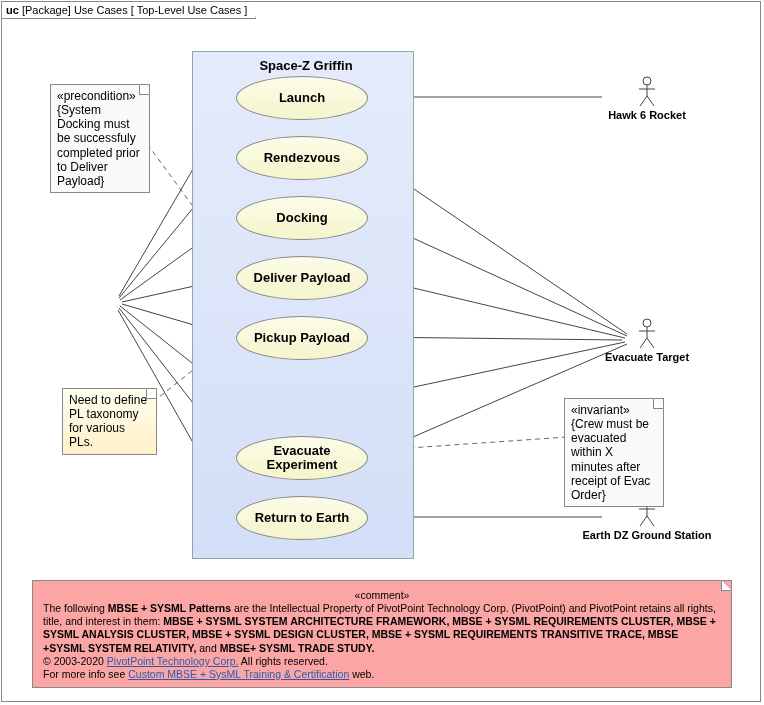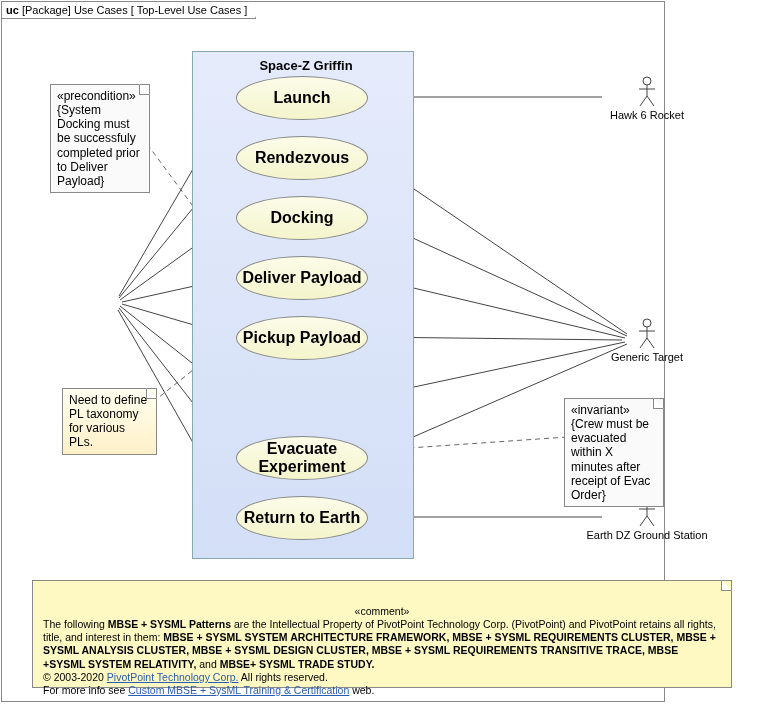--- a/index.html
+++ b/index.html
@@ -5,21 +5,21 @@
   body {
     margin: 0;
     padding: 0;
     font-family: Arial, sans-serif;
     font-size: 11px;
     background: #fff;
     color: #000;
   }
   .frame {
     position: relative;
-    width: 664px;
+    width: 760px;
     height: 701px;
     border: 1px solid #888;
     margin: 1px;
     background: #fff;
     box-sizing: border-box;
   }
   .frame-tab {
     position: absolute;
     top: -1px;
     left: -1px;
@@ -48,50 +48,50 @@
     width: 130px;
     height: 42px;
     border: 1px solid #888;
     border-radius: 50%;
     background: linear-gradient(#fcfce9, #f4f4cc);
     display: flex;
     align-items: center;
     justify-content: center;
     text-align: center;
     font-weight: bold;
-    font-size: 16px;
+    font-size: 13px;
     line-height: 1.1;
   }
   .actor {
     position: absolute;
     text-align: center;
     font-size: 11px;
-    font-weight: normal;
+    font-weight: bold;
   }
   .note {
     position: absolute;
     border: 1px solid #888;
     background: #fafafa;
     font-size: 12px;
     padding: 4px 6px;
     line-height: 1.18;
     box-sizing: border-box;
   }
   .note.yellow { background: linear-gradient(#fffff0, #fff0c8); }
   .note-corner {
     position:absolute; top:-1px; right:-1px; width:10px; height:10px;
     border-left:1px solid #888; border-bottom:1px solid #888; background:#fff;
     clip-path: polygon(0 0, 100% 100%, 0 100%);
   }
   .comment-box {
     position: absolute;
     border: 1px solid #888;
-    background: #fef9c3;
+    background: #fca5a5;
     font-size: 10.5px;
-    padding: 24px 10px;
+    padding: 8px 10px;
     line-height: 1.25;
     box-sizing: border-box;
   }
   .comment-box a { color: #2a5db0; text-decoration: underline; }
   svg.connectors {
     position: absolute;
     top: 0; left: 0;
     width: 100%; height: 100%;
     pointer-events: none;
   }
@@ -163,21 +163,21 @@
   </div>
 
   <div class="actor" style="left:600px; top:316px; width:90px;">
     <svg class="stickman" width="20" height="32">
       <circle cx="10" cy="5" r="4" stroke="#444" fill="none"></circle>
         <line x1="10" y1="9" x2="10" y2="20" stroke="#444"></line>
         <line x1="2" y1="13" x2="18" y2="13" stroke="#444"></line>
         <line x1="10" y1="20" x2="3" y2="30" stroke="#444"></line>
         <line x1="10" y1="20" x2="17" y2="30" stroke="#444"></line>
     </svg>
-    <div>Generic Target</div>
+    <div>Evacuate Target</div>
   </div>
 
   <div class="actor" style="left:575px; top:494px; width:140px;">
     <svg class="stickman" width="20" height="32">
       <circle cx="10" cy="5" r="4" stroke="#444" fill="none"></circle>
         <line x1="10" y1="9" x2="10" y2="20" stroke="#444"></line>
         <line x1="2" y1="13" x2="18" y2="13" stroke="#444"></line>
         <line x1="10" y1="20" x2="3" y2="30" stroke="#444"></line>
         <line x1="10" y1="20" x2="17" y2="30" stroke="#444"></line>
     </svg>

